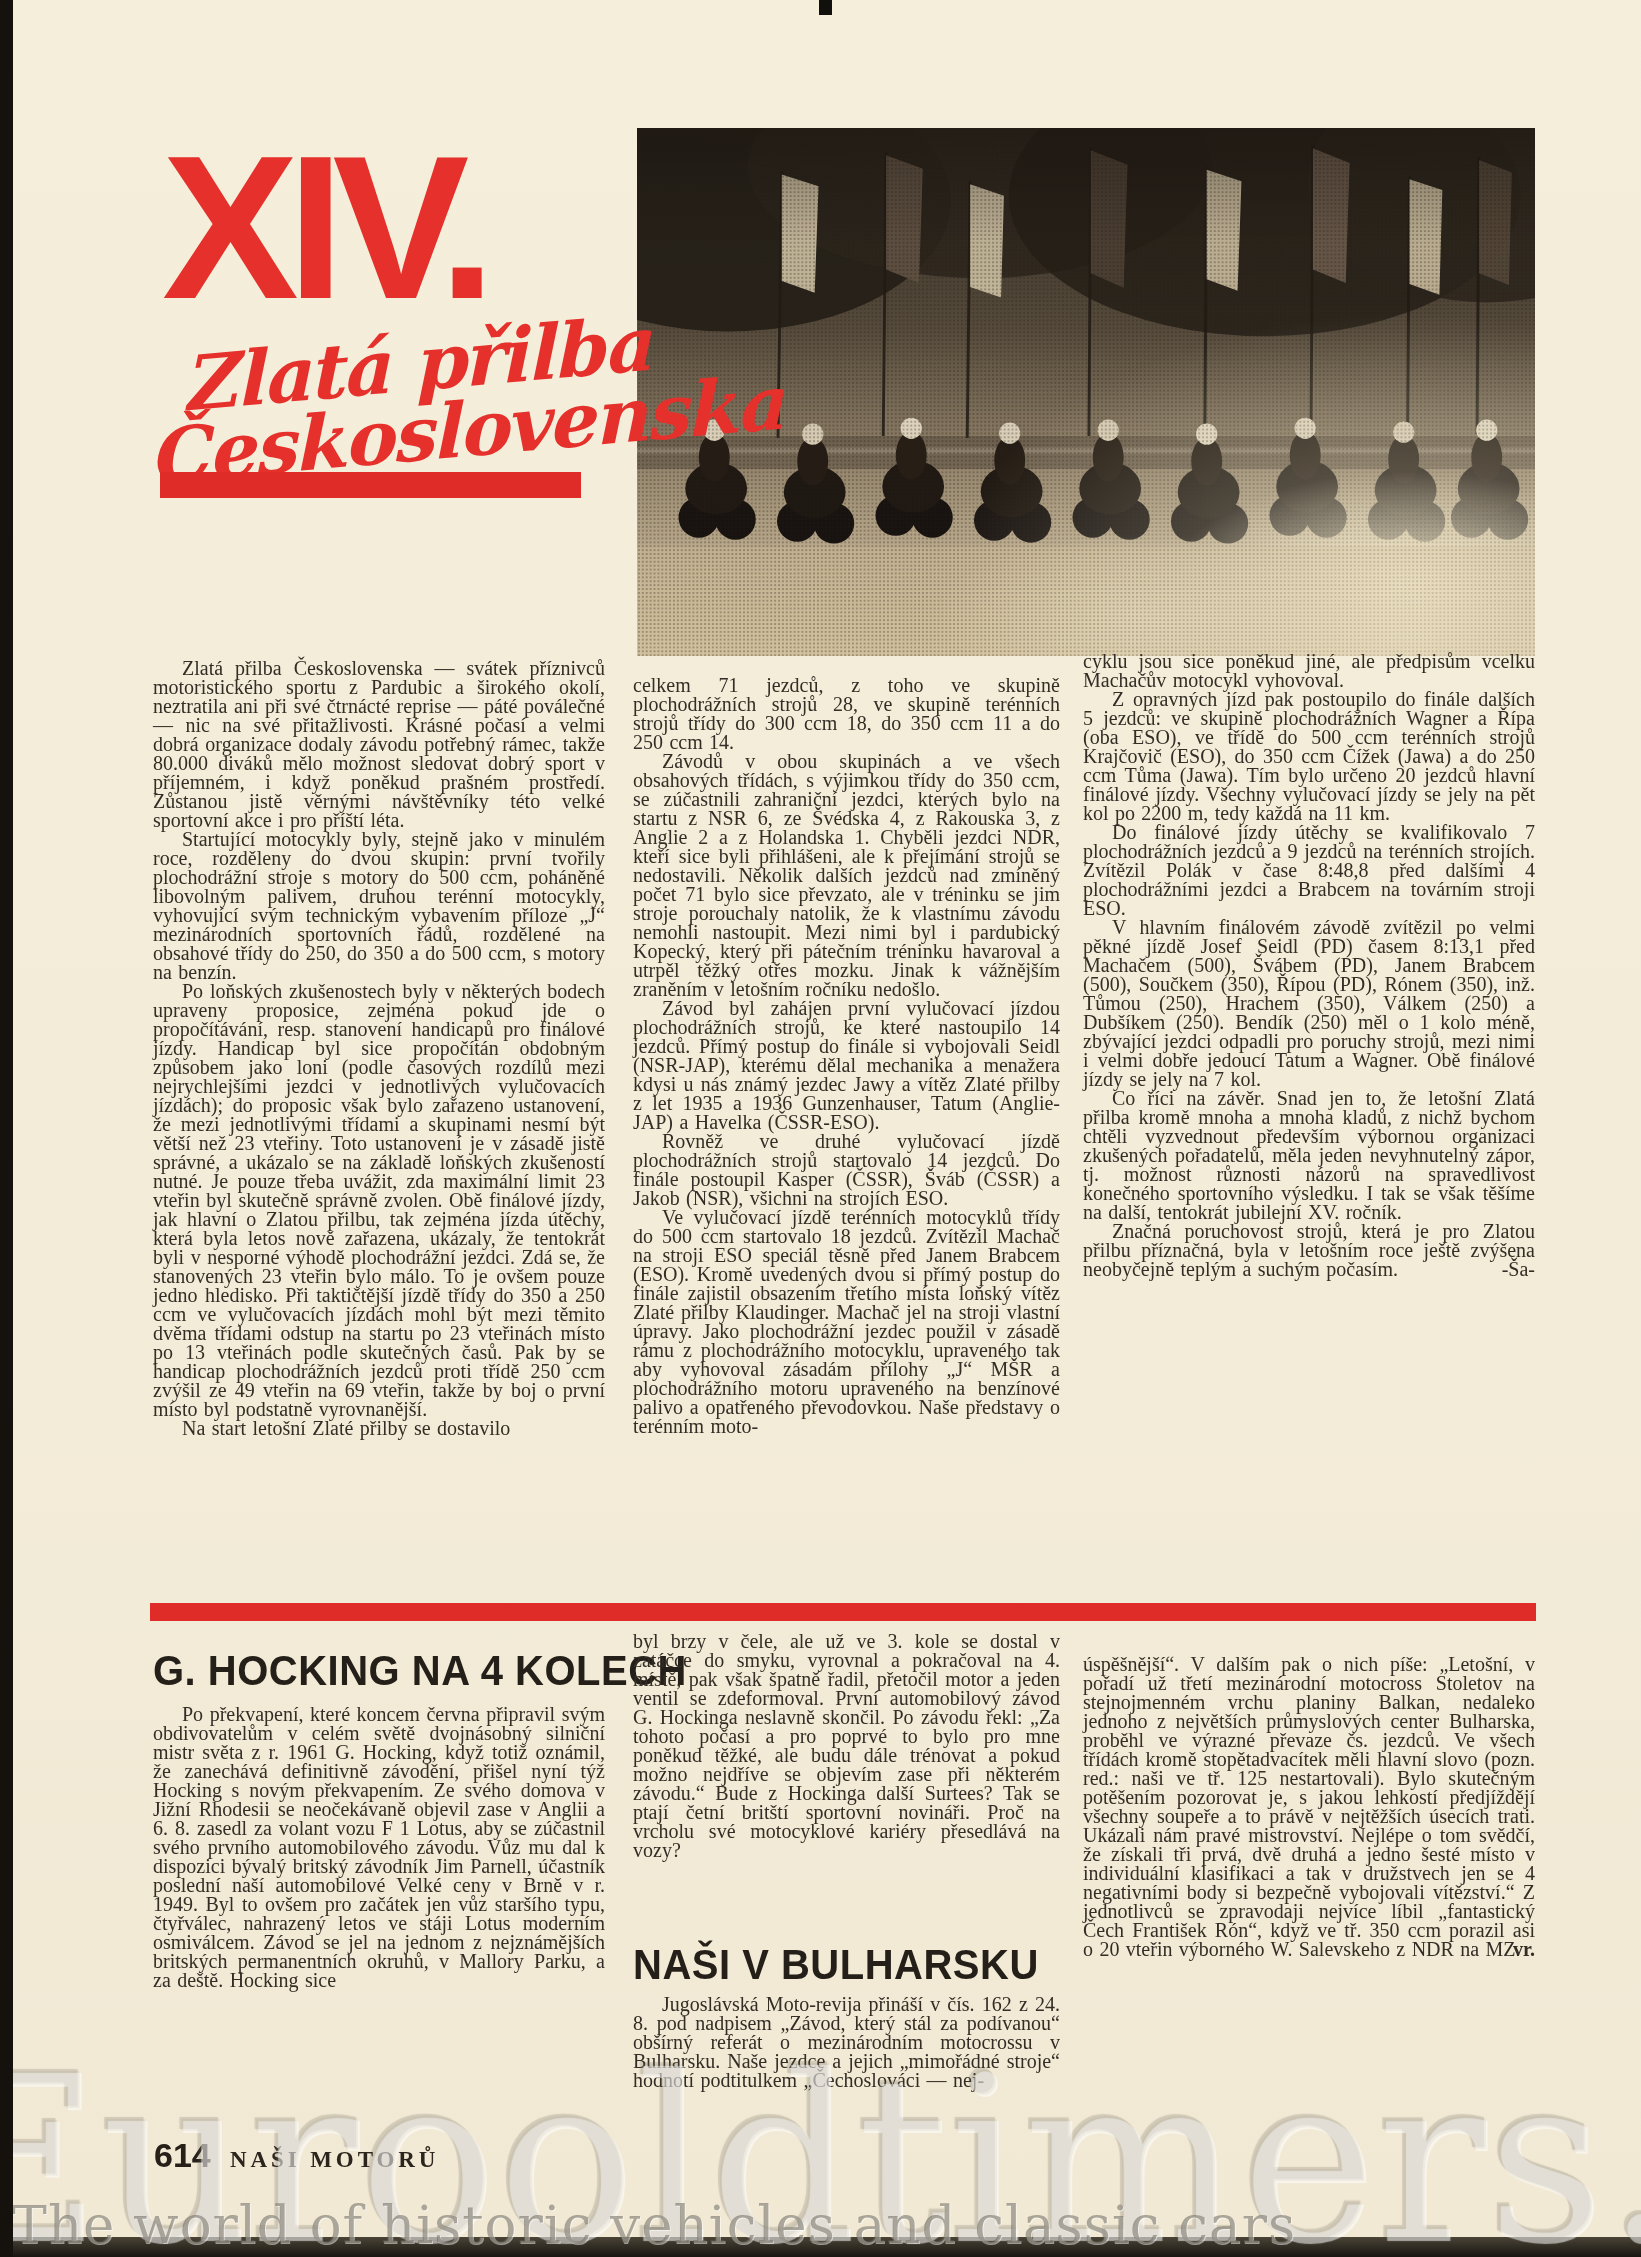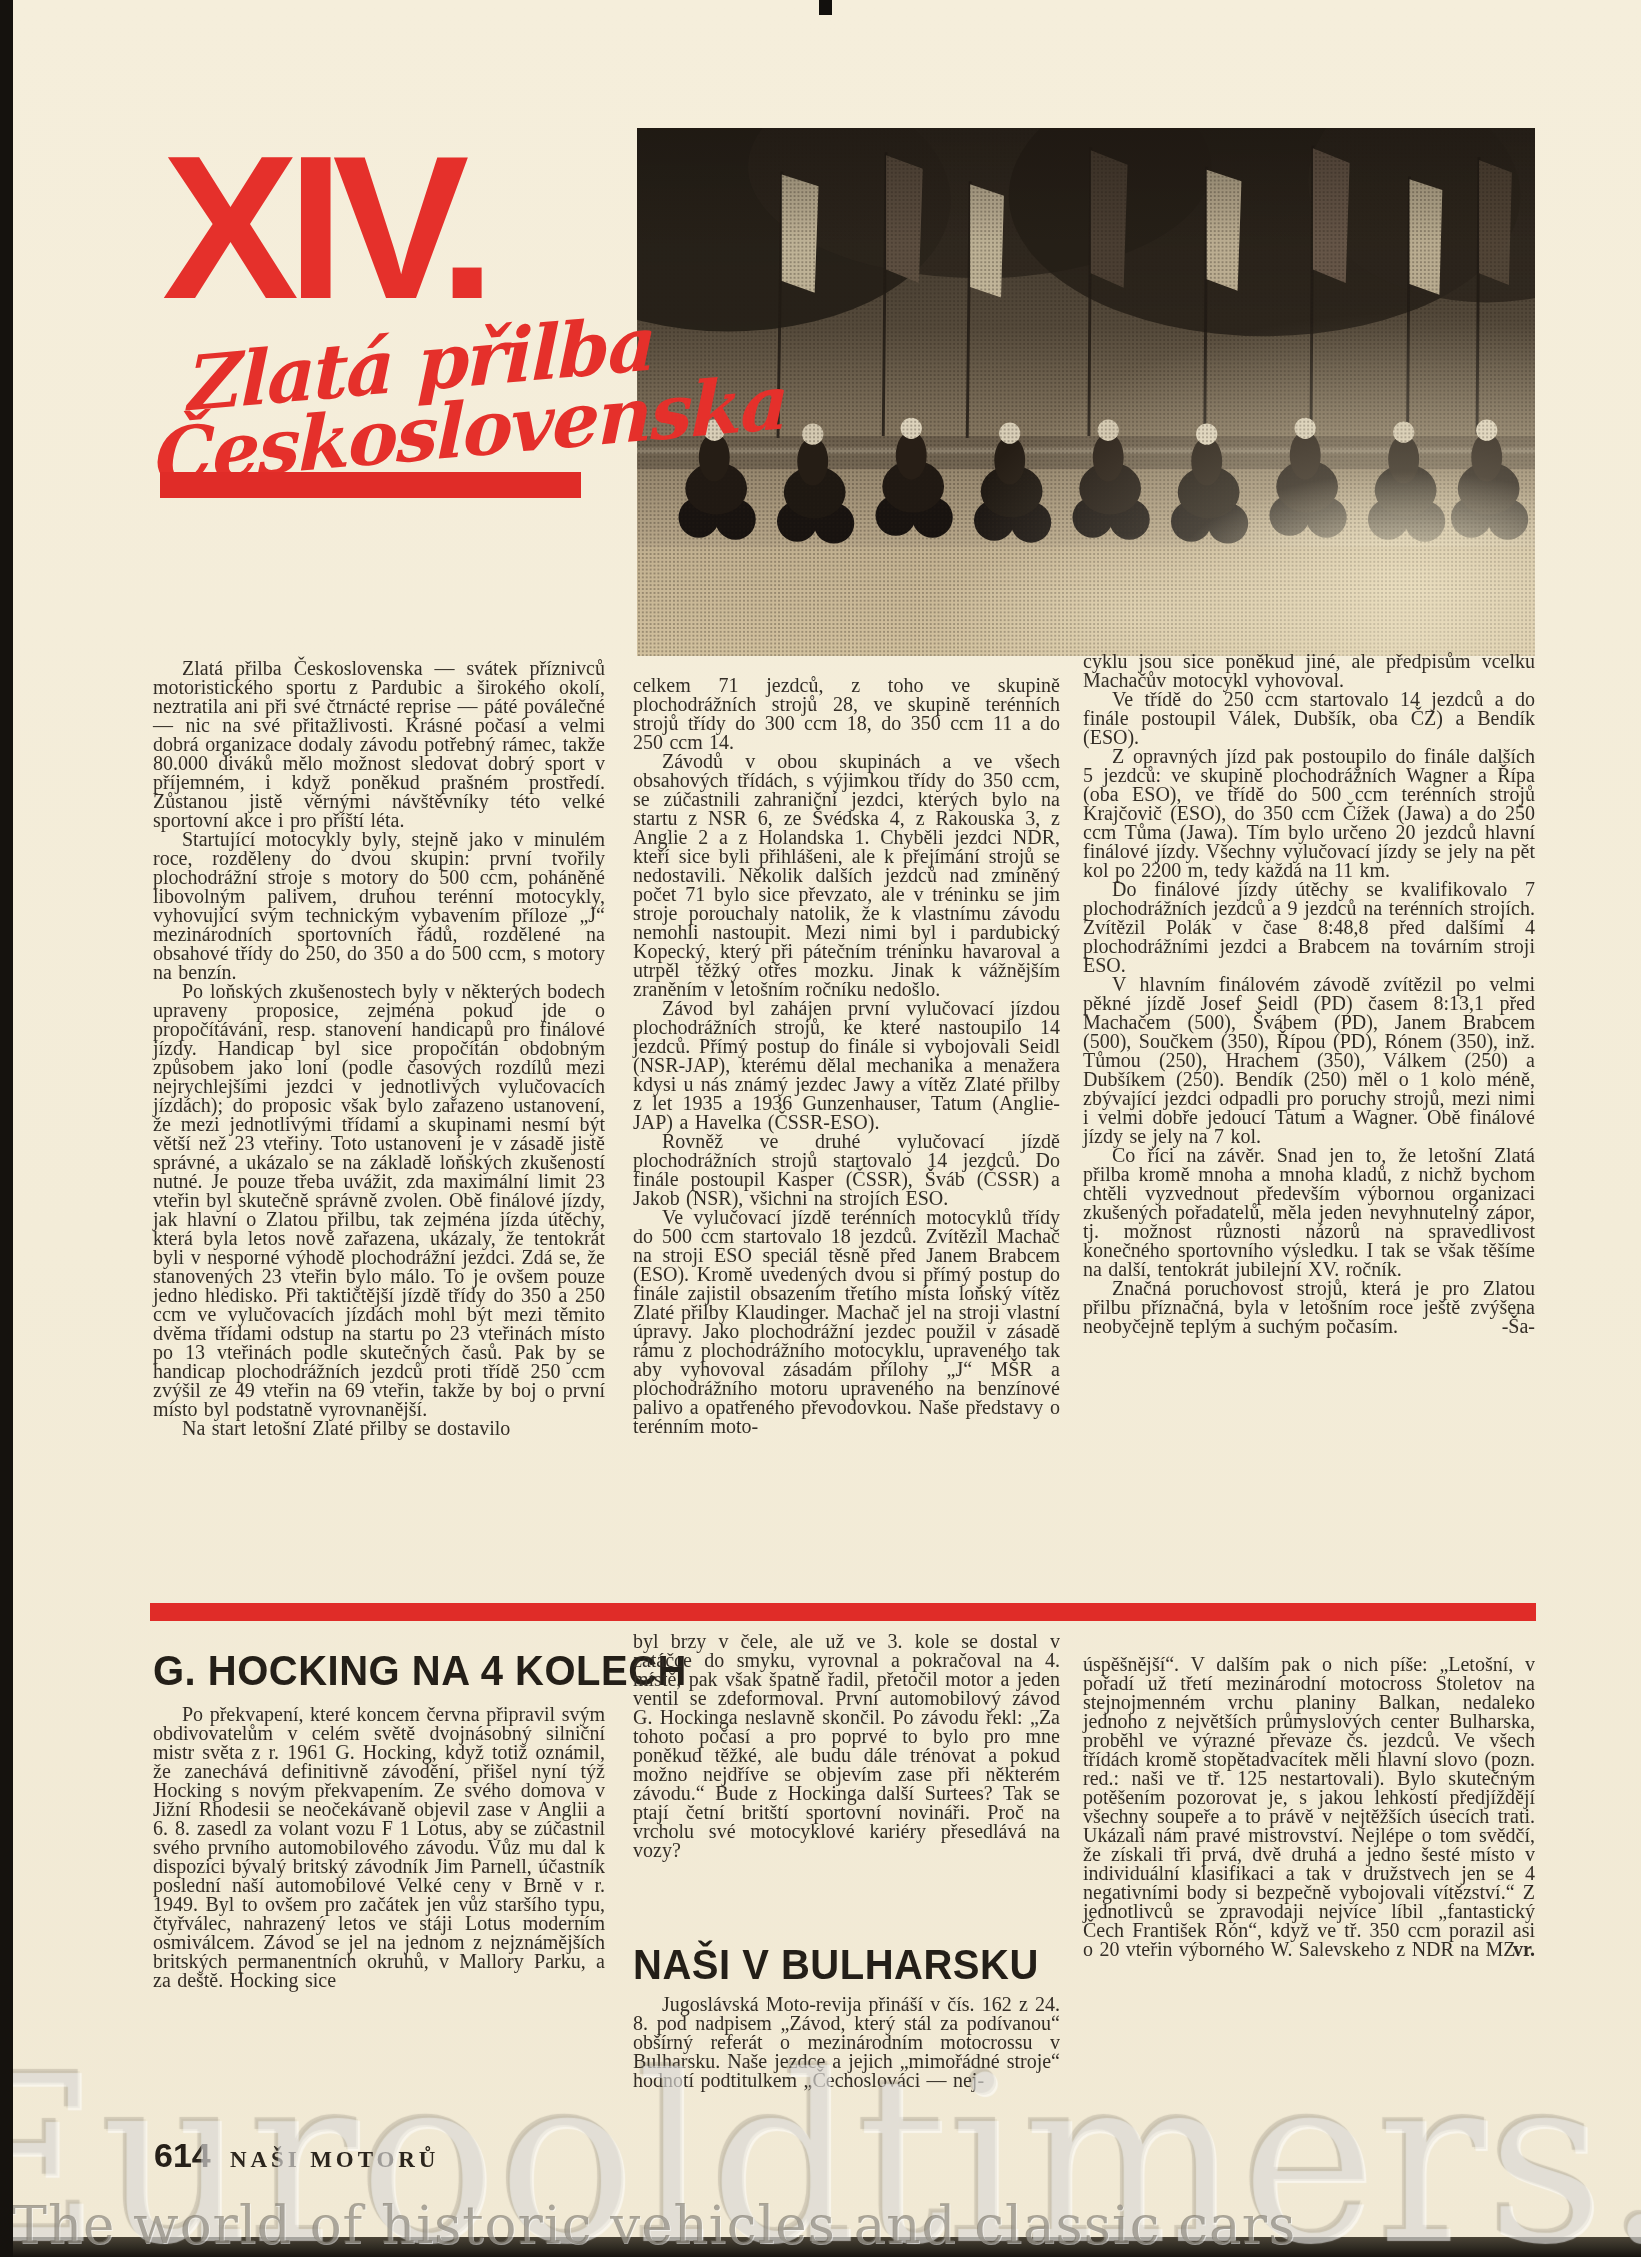--- a/index.html
+++ b/index.html
@@ -221,21 +221,20 @@
 <div id="col2" class="col">
   <p class="noindent">celkem 71 jezdců, z toho ve skupině plochodrážních strojů 28, ve skupině terénních strojů třídy do 300 ccm 18, do 350 ccm 11 a do 250 ccm 14.</p>
   <p>Závodů v obou skupinách a ve všech obsahových třídách, s výjimkou třídy do 350 ccm, se zúčastnili zahraniční jezdci, kterých bylo na startu z NSR 6, ze Švédska 4, z Rakouska 3, z Anglie 2 a z Holandska 1. Chyběli jezdci NDR, kteří sice byli přihlášeni, ale k přejímání strojů se nedostavili. Několik dalších jezdců nad zmíněný počet 71 bylo sice převzato, ale v tréninku se jim stroje porouchaly natolik, že k vlastnímu závodu nemohli nastoupit. Mezi nimi byl i pardubický Kopecký, který při pátečním tréninku havaroval a utrpěl těžký otřes mozku. Jinak k vážnějším zraněním v letošním ročníku nedošlo.</p>
   <p>Závod byl zahájen první vylučovací jízdou plochodrážních strojů, ke které nastoupilo 14 jezdců. Přímý postup do finále si vybojovali Seidl (NSR-JAP), kterému dělal mechanika a menažera kdysi u nás známý jezdec Jawy a vítěz Zlaté přilby z let 1935 a 1936 Gunzenhauser, Tatum (Anglie-JAP) a Havelka (ČSSR-ESO).</p>
   <p>Rovněž ve druhé vylučovací jízdě plochodrážních strojů startovalo 14 jezdců. Do finále postoupil Kasper (ČSSR), Šváb (ČSSR) a Jakob (NSR), všichni na strojích ESO.</p>
   <p>Ve vylučovací jízdě terénních motocyklů třídy do 500 ccm startovalo 18 jezdců. Zvítězil Machač na stroji ESO speciál těsně před Janem Brabcem (ESO). Kromě uvedených dvou si přímý postup do finále zajistil obsazením třetího místa loňský vítěz Zlaté přilby Klaudinger. Machač jel na stroji vlastní úpravy. Jako plochodrážní jezdec použil v zásadě rámu z plochodrážního motocyklu, upraveného tak aby vyhovoval zásadám přílohy „J“ MŠR a plochodrážního motoru upraveného na benzínové palivo a opatřeného převodovkou. Naše představy o terénním moto-</p>
 </div>
 
 <div id="col3" class="col">
   <p class="noindent">cyklu jsou sice poněkud jiné, ale předpisům vcelku Machačův motocykl vyhovoval.</p>
-  <p>Ve třídě do 250 ccm startovalo 14 jezdců a do finále postoupil Válek, Dubšík, oba ČZ) a Bendík (ESO).</p>
   <p>Z opravných jízd pak postoupilo do finále dalších 5 jezdců: ve skupině plochodrážních Wagner a Řípa (oba ESO), ve třídě do 500 ccm terénních strojů Krajčovič (ESO), do 350 ccm Čížek (Jawa) a do 250 ccm Tůma (Jawa). Tím bylo určeno 20 jezdců hlavní finálové jízdy. Všechny vylučovací jízdy se jely na pět kol po 2200 m, tedy každá na 11 km.</p>
   <p>Do finálové jízdy útěchy se kvalifikovalo 7 plochodrážních jezdců a 9 jezdců na terénních strojích. Zvítězil Polák v čase 8:48,8 před dalšími 4 plochodrážními jezdci a Brabcem na továrním stroji ESO.</p>
   <p>V hlavním finálovém závodě zvítězil po velmi pěkné jízdě Josef Seidl (PD) časem 8:13,1 před Machačem (500), Švábem (PD), Janem Brabcem (500), Součkem (350), Řípou (PD), Rónem (350), inž. Tůmou (250), Hrachem (350), Válkem (250) a Dubšíkem (250). Bendík (250) měl o 1 kolo méně, zbývající jezdci odpadli pro poruchy strojů, mezi nimi i velmi dobře jedoucí Tatum a Wagner. Obě finálové jízdy se jely na 7 kol.</p>
   <p>Co říci na závěr. Snad jen to, že letošní Zlatá přilba kromě mnoha a mnoha kladů, z nichž bychom chtěli vyzvednout především výbornou organizaci zkušených pořadatelů, měla jeden nevyhnutelný zápor, tj. možnost různosti názorů na spravedlivost konečného sportovního výsledku. I tak se však těšíme na další, tentokrát jubilejní XV. ročník.</p>
   <p>Značná poruchovost strojů, která je pro Zlatou přilbu příznačná, byla v letošním roce ještě zvýšena neobyčejně teplým a suchým počasím.</p>
   <p class="sig-line">-Ša-</p>
 </div>
 
 <div class="divider"></div>
 

